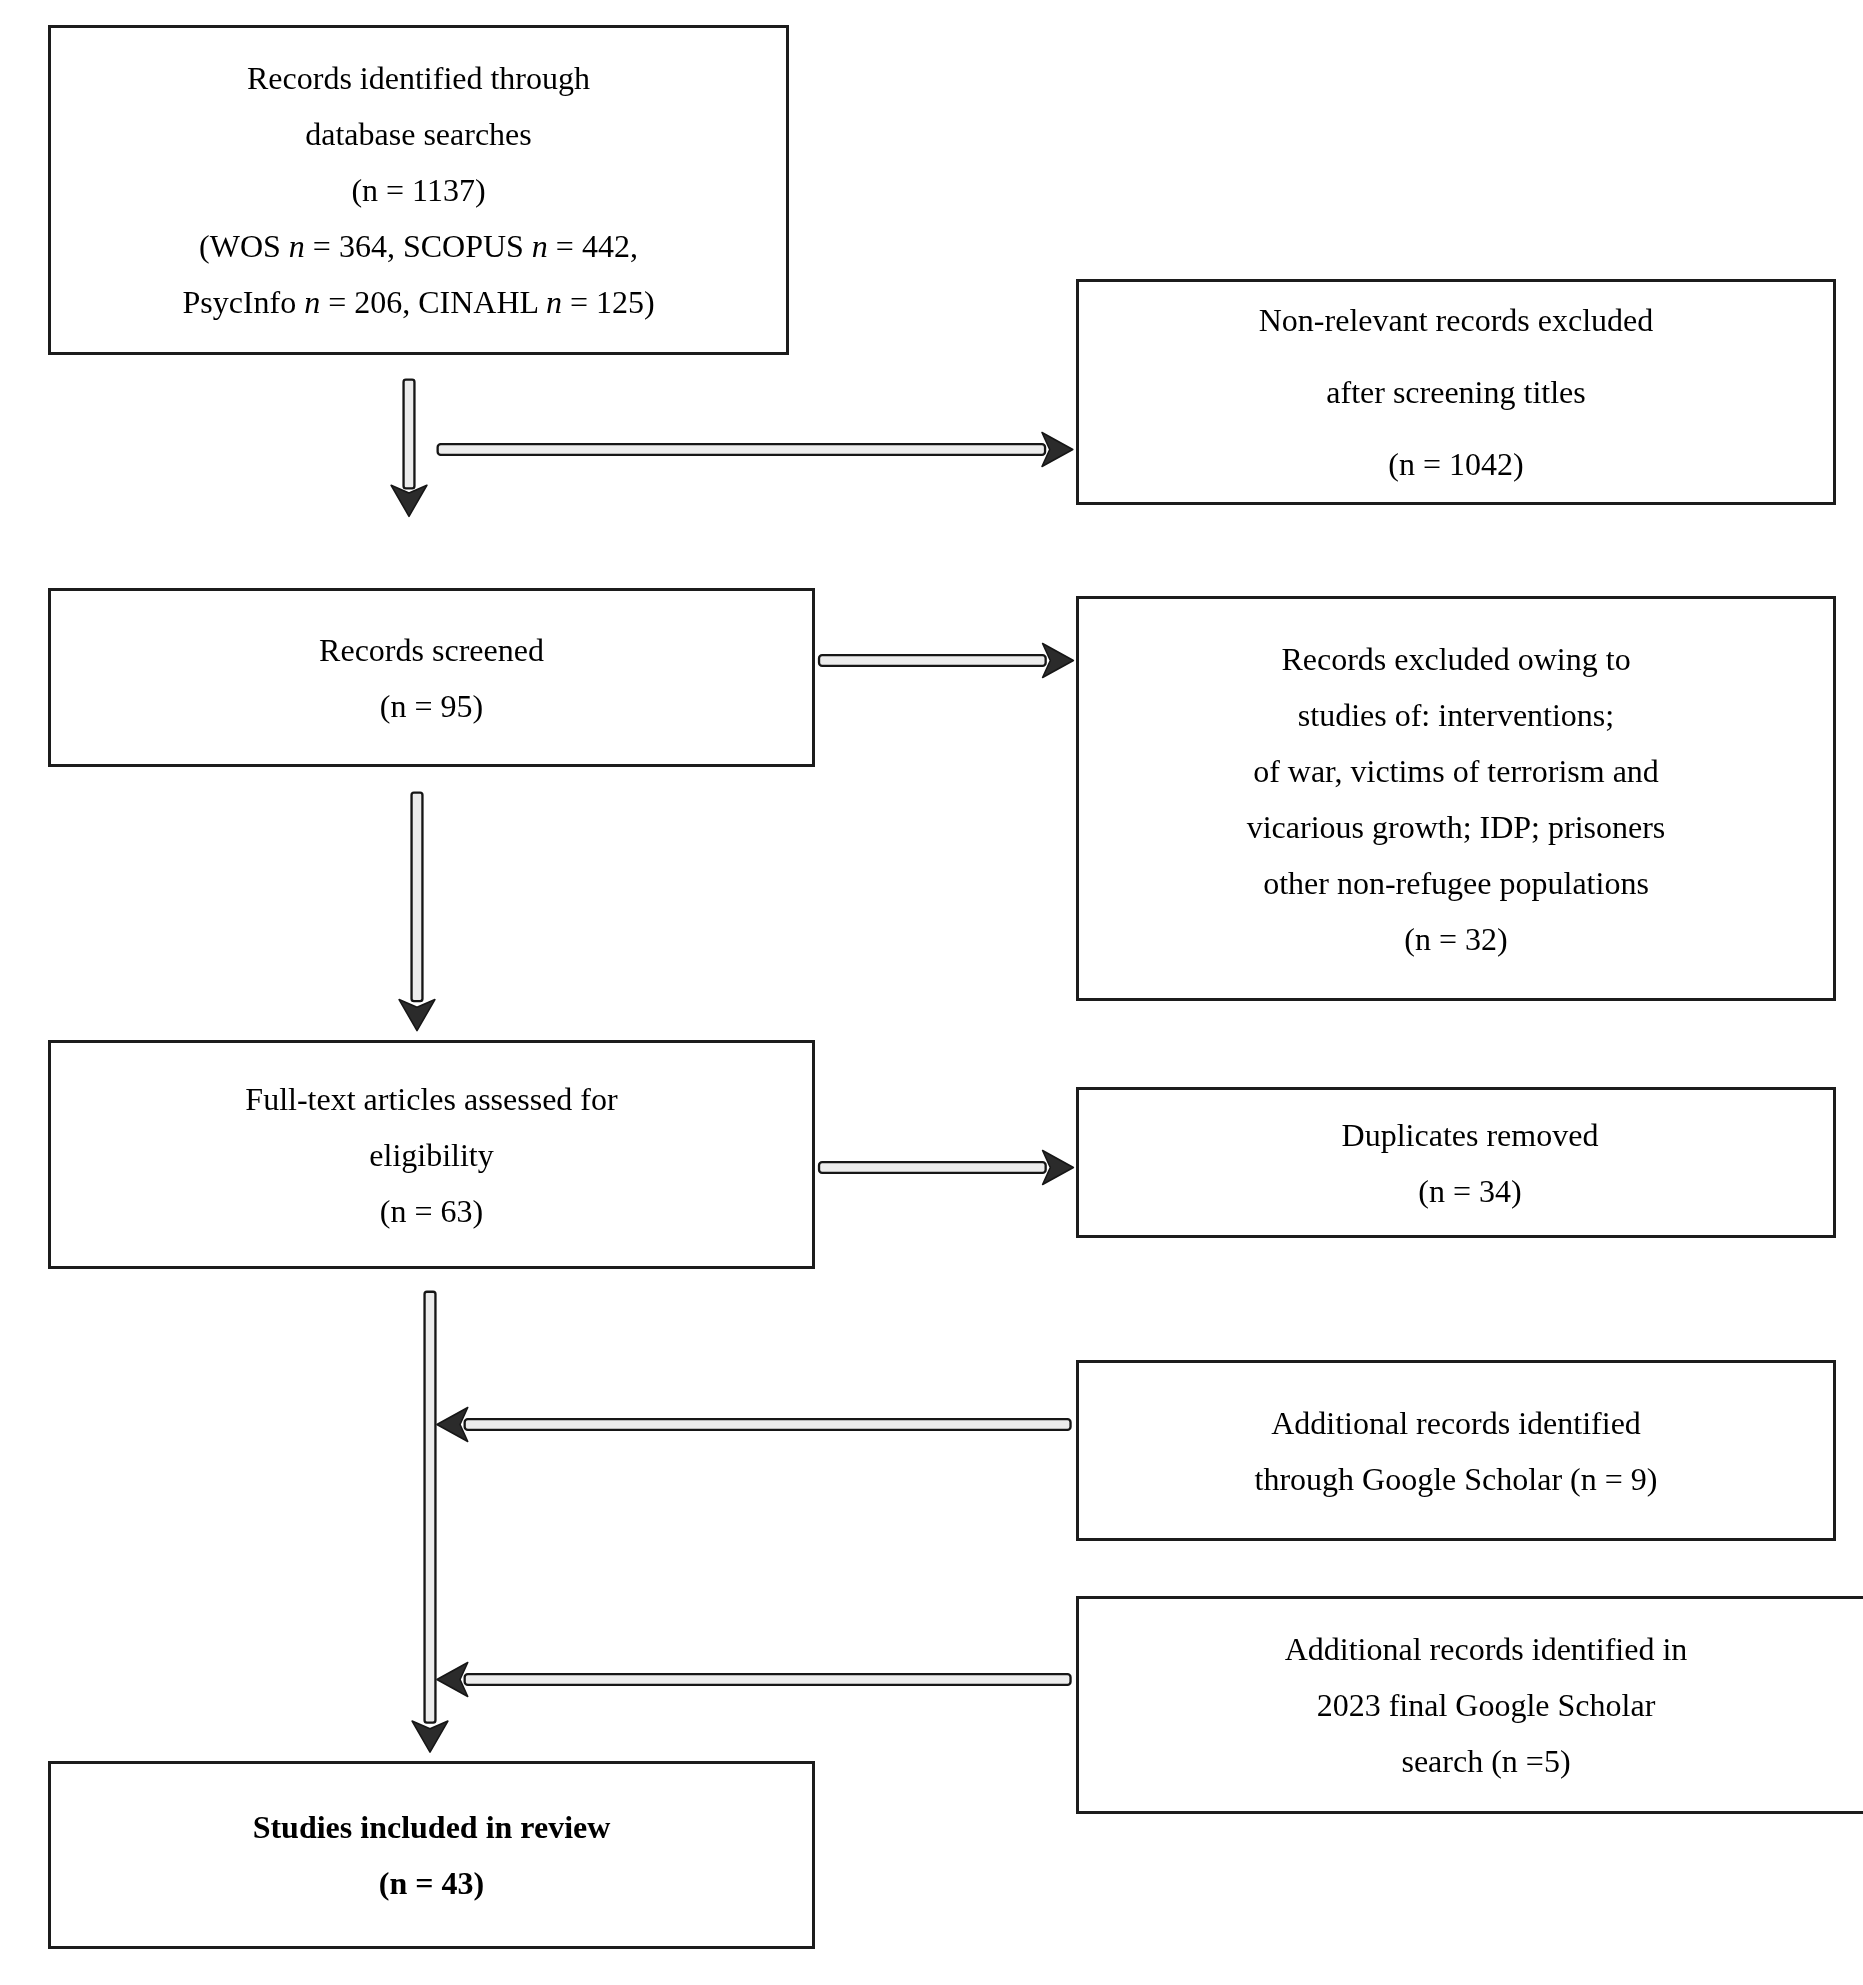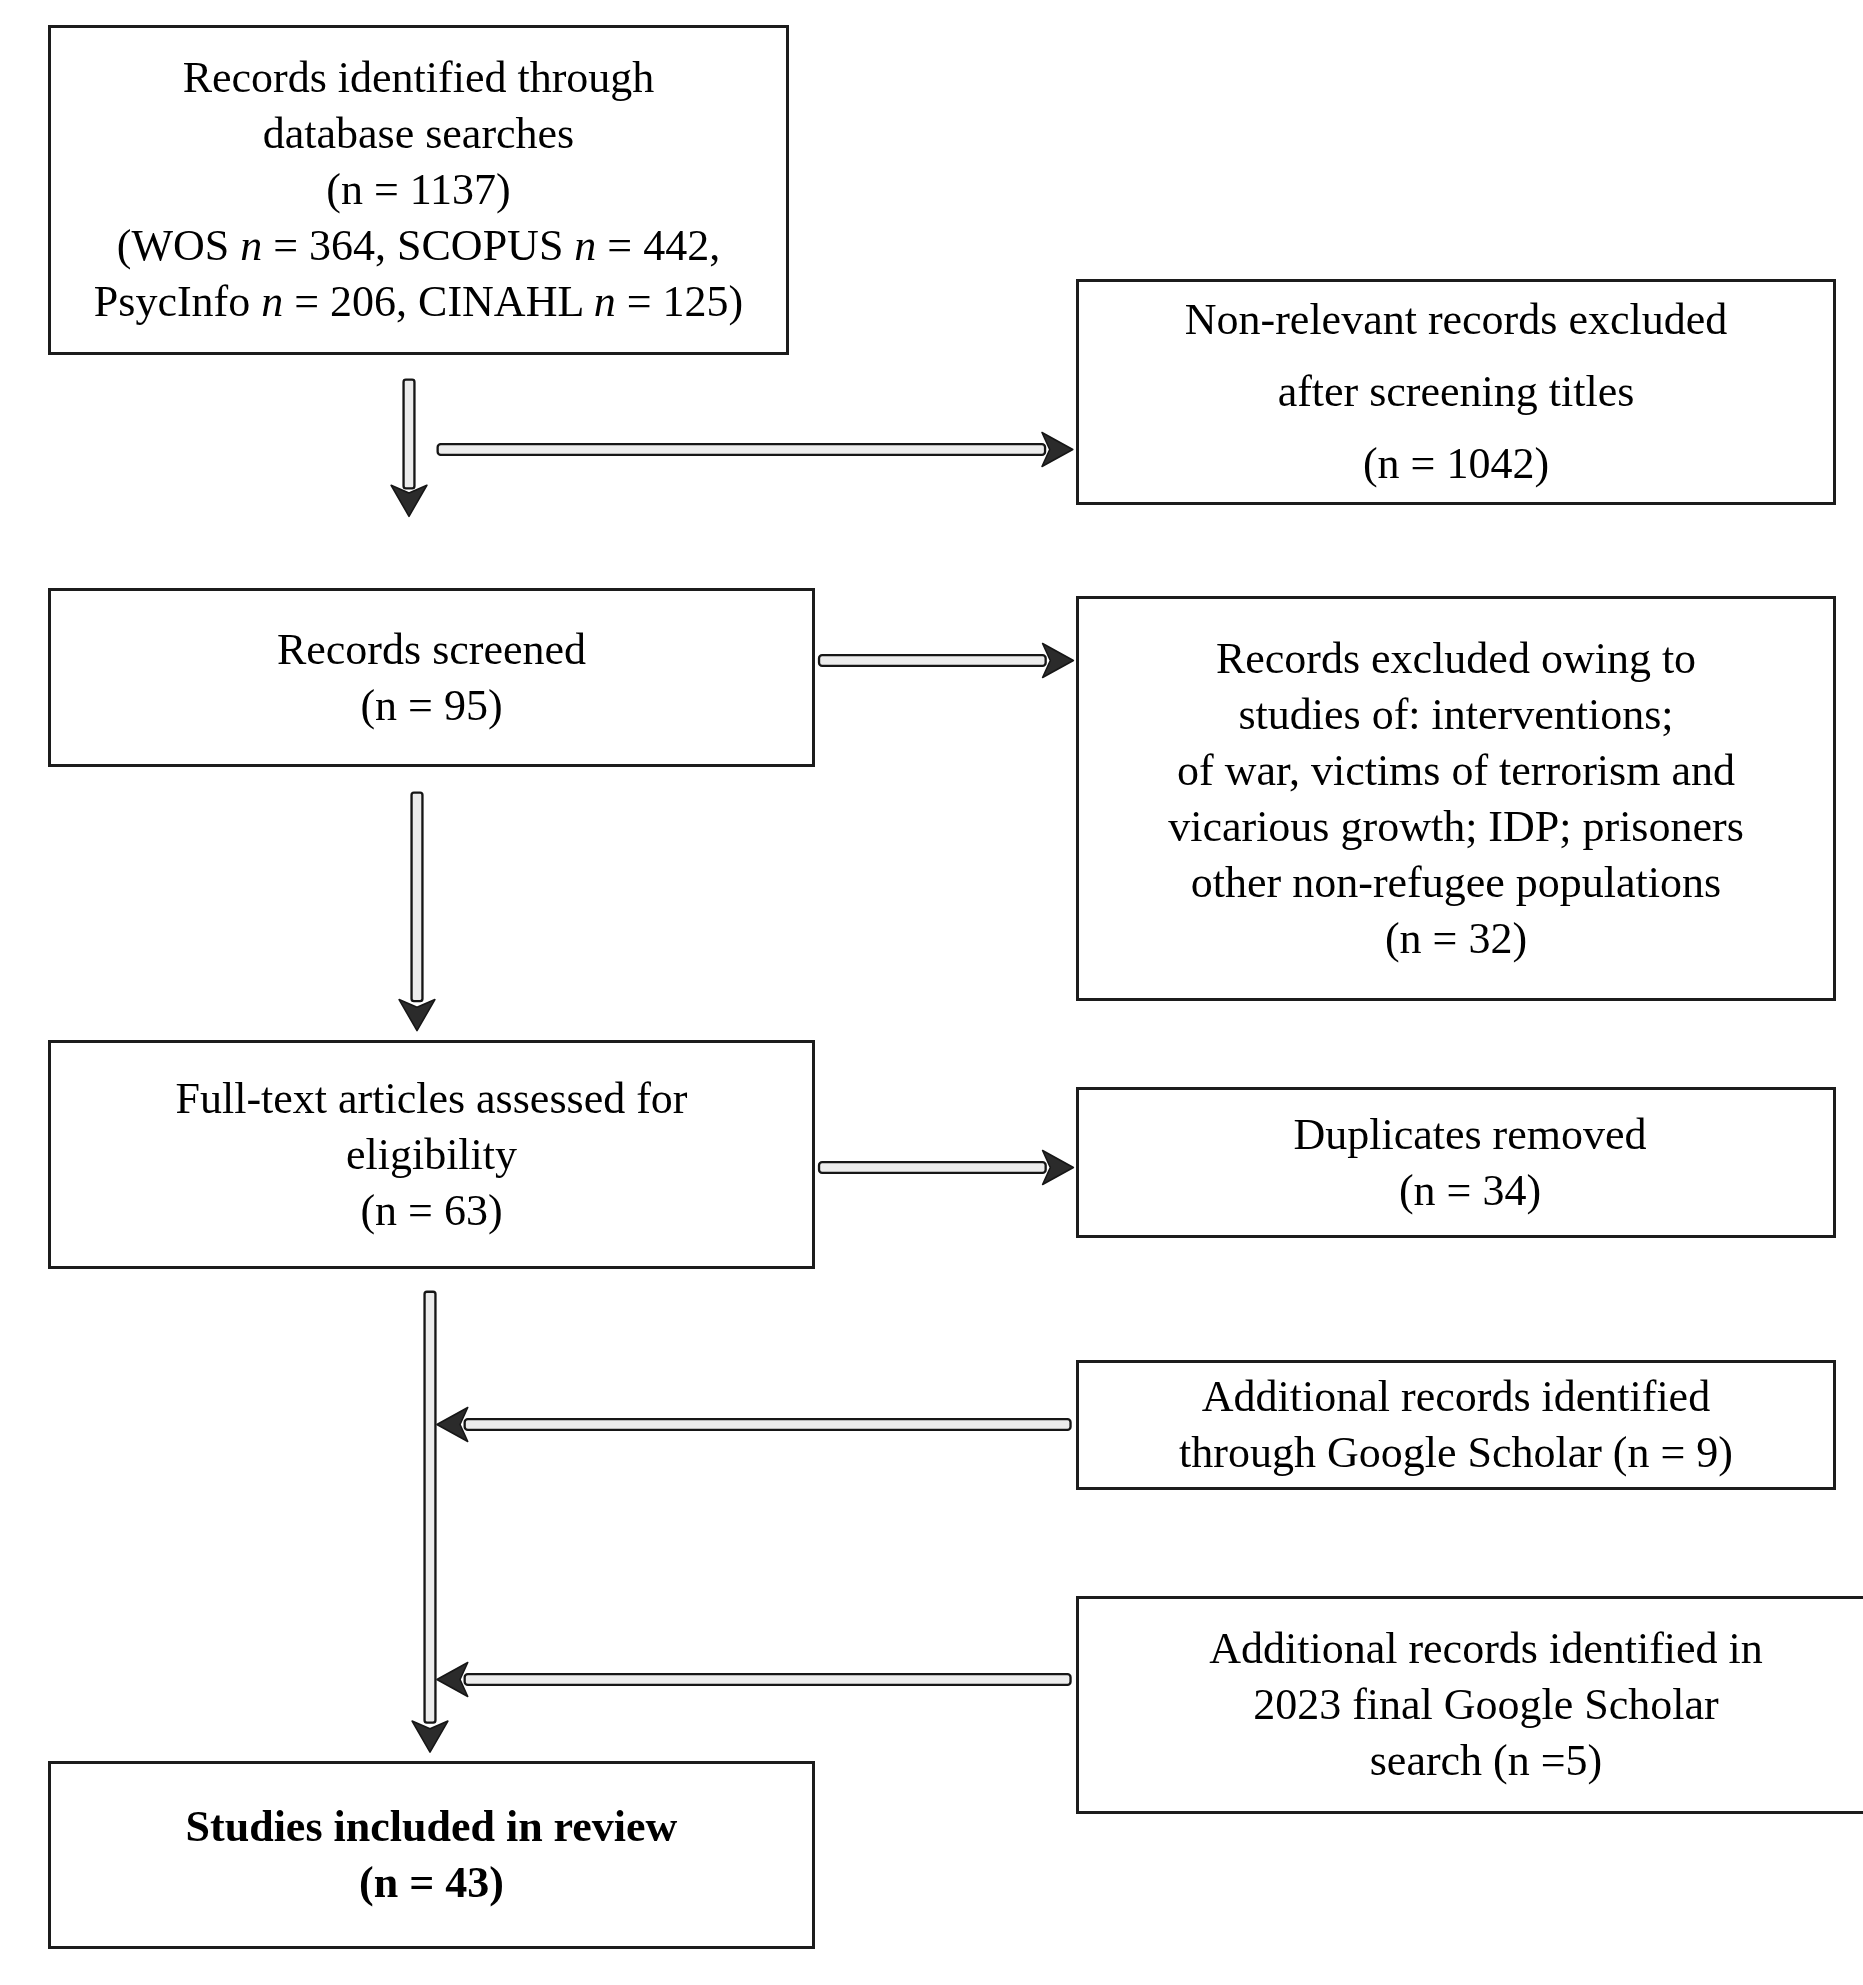--- a/index.html
+++ b/index.html
@@ -14,21 +14,21 @@
   .box {
     position: absolute;
     box-sizing: border-box;
     border: 3.9px solid #1c1c1c;
     background: #ffffff;
     display: flex;
     flex-direction: column;
     justify-content: center;
     align-items: center;
     text-align: center;
-    font-size: 44px;
+    font-size: 32px;
     line-height: 56px;
   }
   .box .line { white-space: nowrap; }
   .arrow { position: absolute; }
   .arrow .shaft { fill: #ececec; stroke: #161616; stroke-width: 3; }
   .arrow .head  { fill: #2b2b2b; stroke: #161616; stroke-width: 2; stroke-linejoin: round; }
 </style>
 </head>
 <body>
 
@@ -71,21 +71,21 @@
       <div class="line"><span>vicarious growth; IDP; prisoners</span></div>
       <div class="line"><span>other non-refugee populations</span></div>
       <div class="line"><span>(n = 32)</span></div>
     </div>
 
   <div class="box" style="left:1076px; top:1087px; width:760px; height:151px;padding-left:28px;">
       <div class="line"><span>Duplicates removed</span></div>
       <div class="line"><span>(n = 34)</span></div>
     </div>
 
-  <div class="box" style="left:1076px; top:1360px; width:760px; height:130px;">
+  <div class="box" style="left:1076px; top:1360px; width:760px; height:181px;">
       <div class="line"><span>Additional records identified</span></div>
       <div class="line"><span>through Google Scholar (n = 9)</span></div>
     </div>
 
   <div class="box" style="left:1076px; top:1596px; width:820px; height:218px;">
       <div class="line"><span>Additional records identified in</span></div>
       <div class="line"><span>2023 final Google Scholar</span></div>
       <div class="line"><span>search (n =5)</span></div>
     </div>
 

